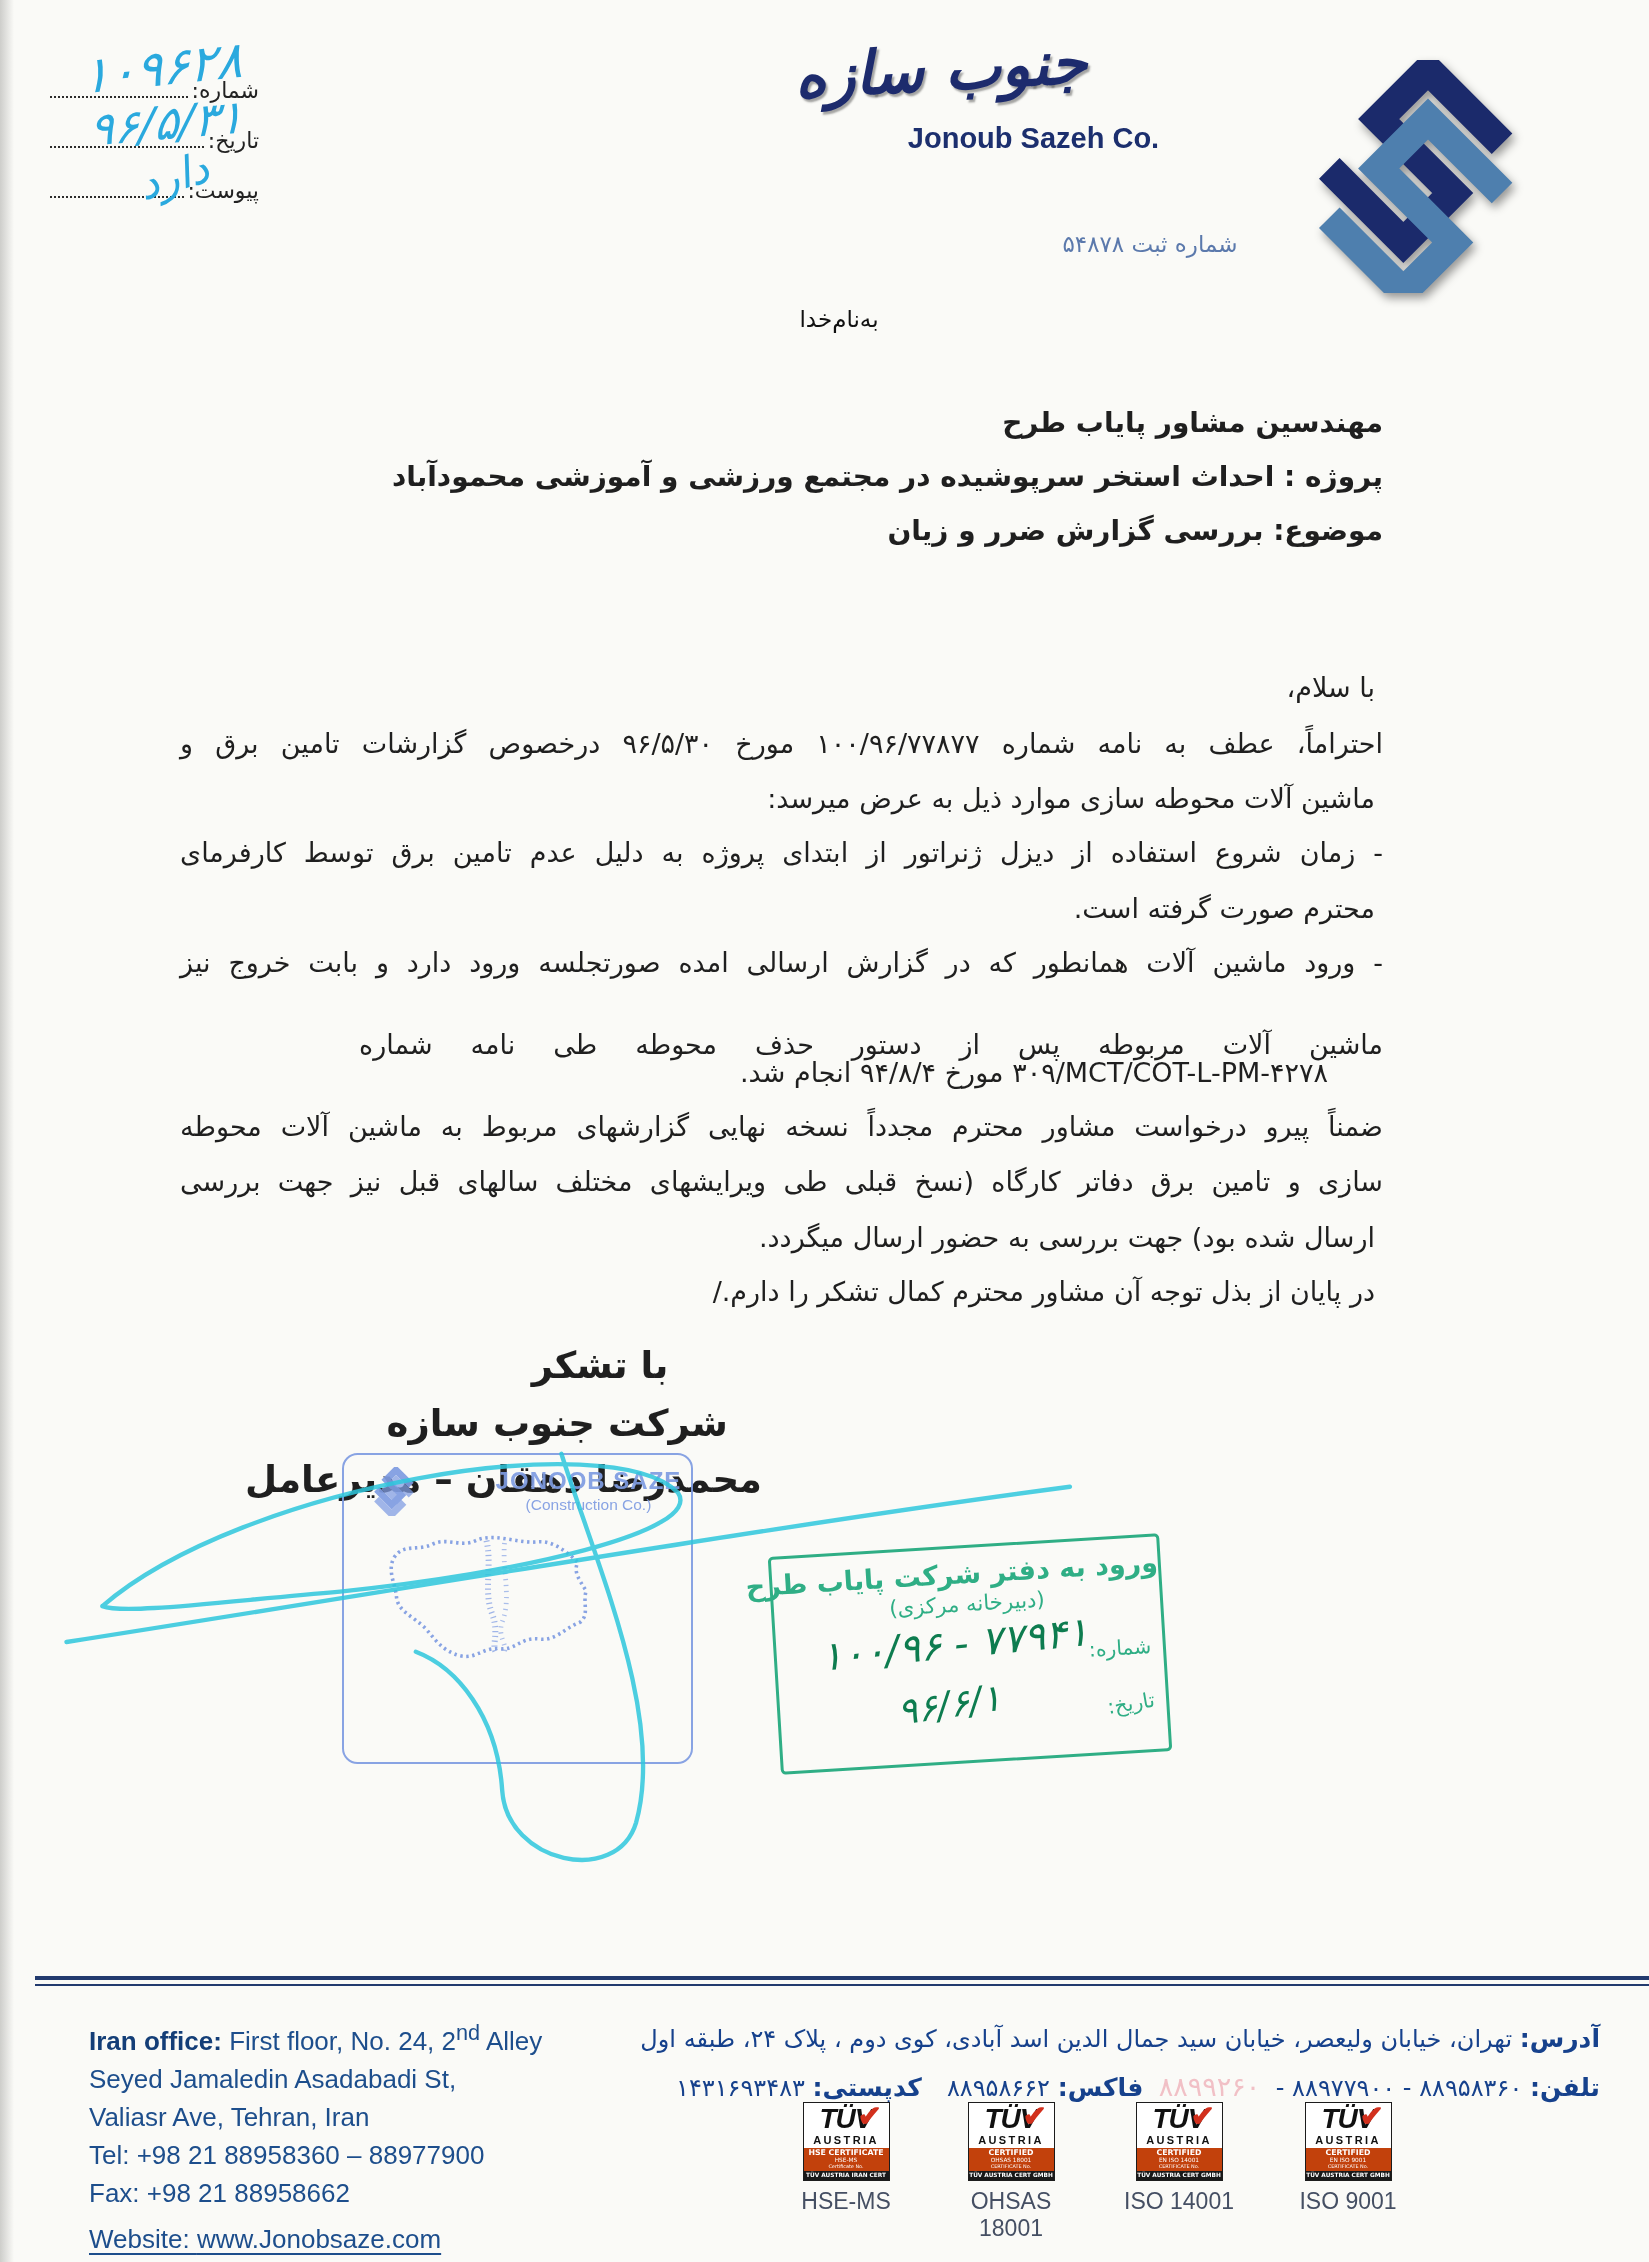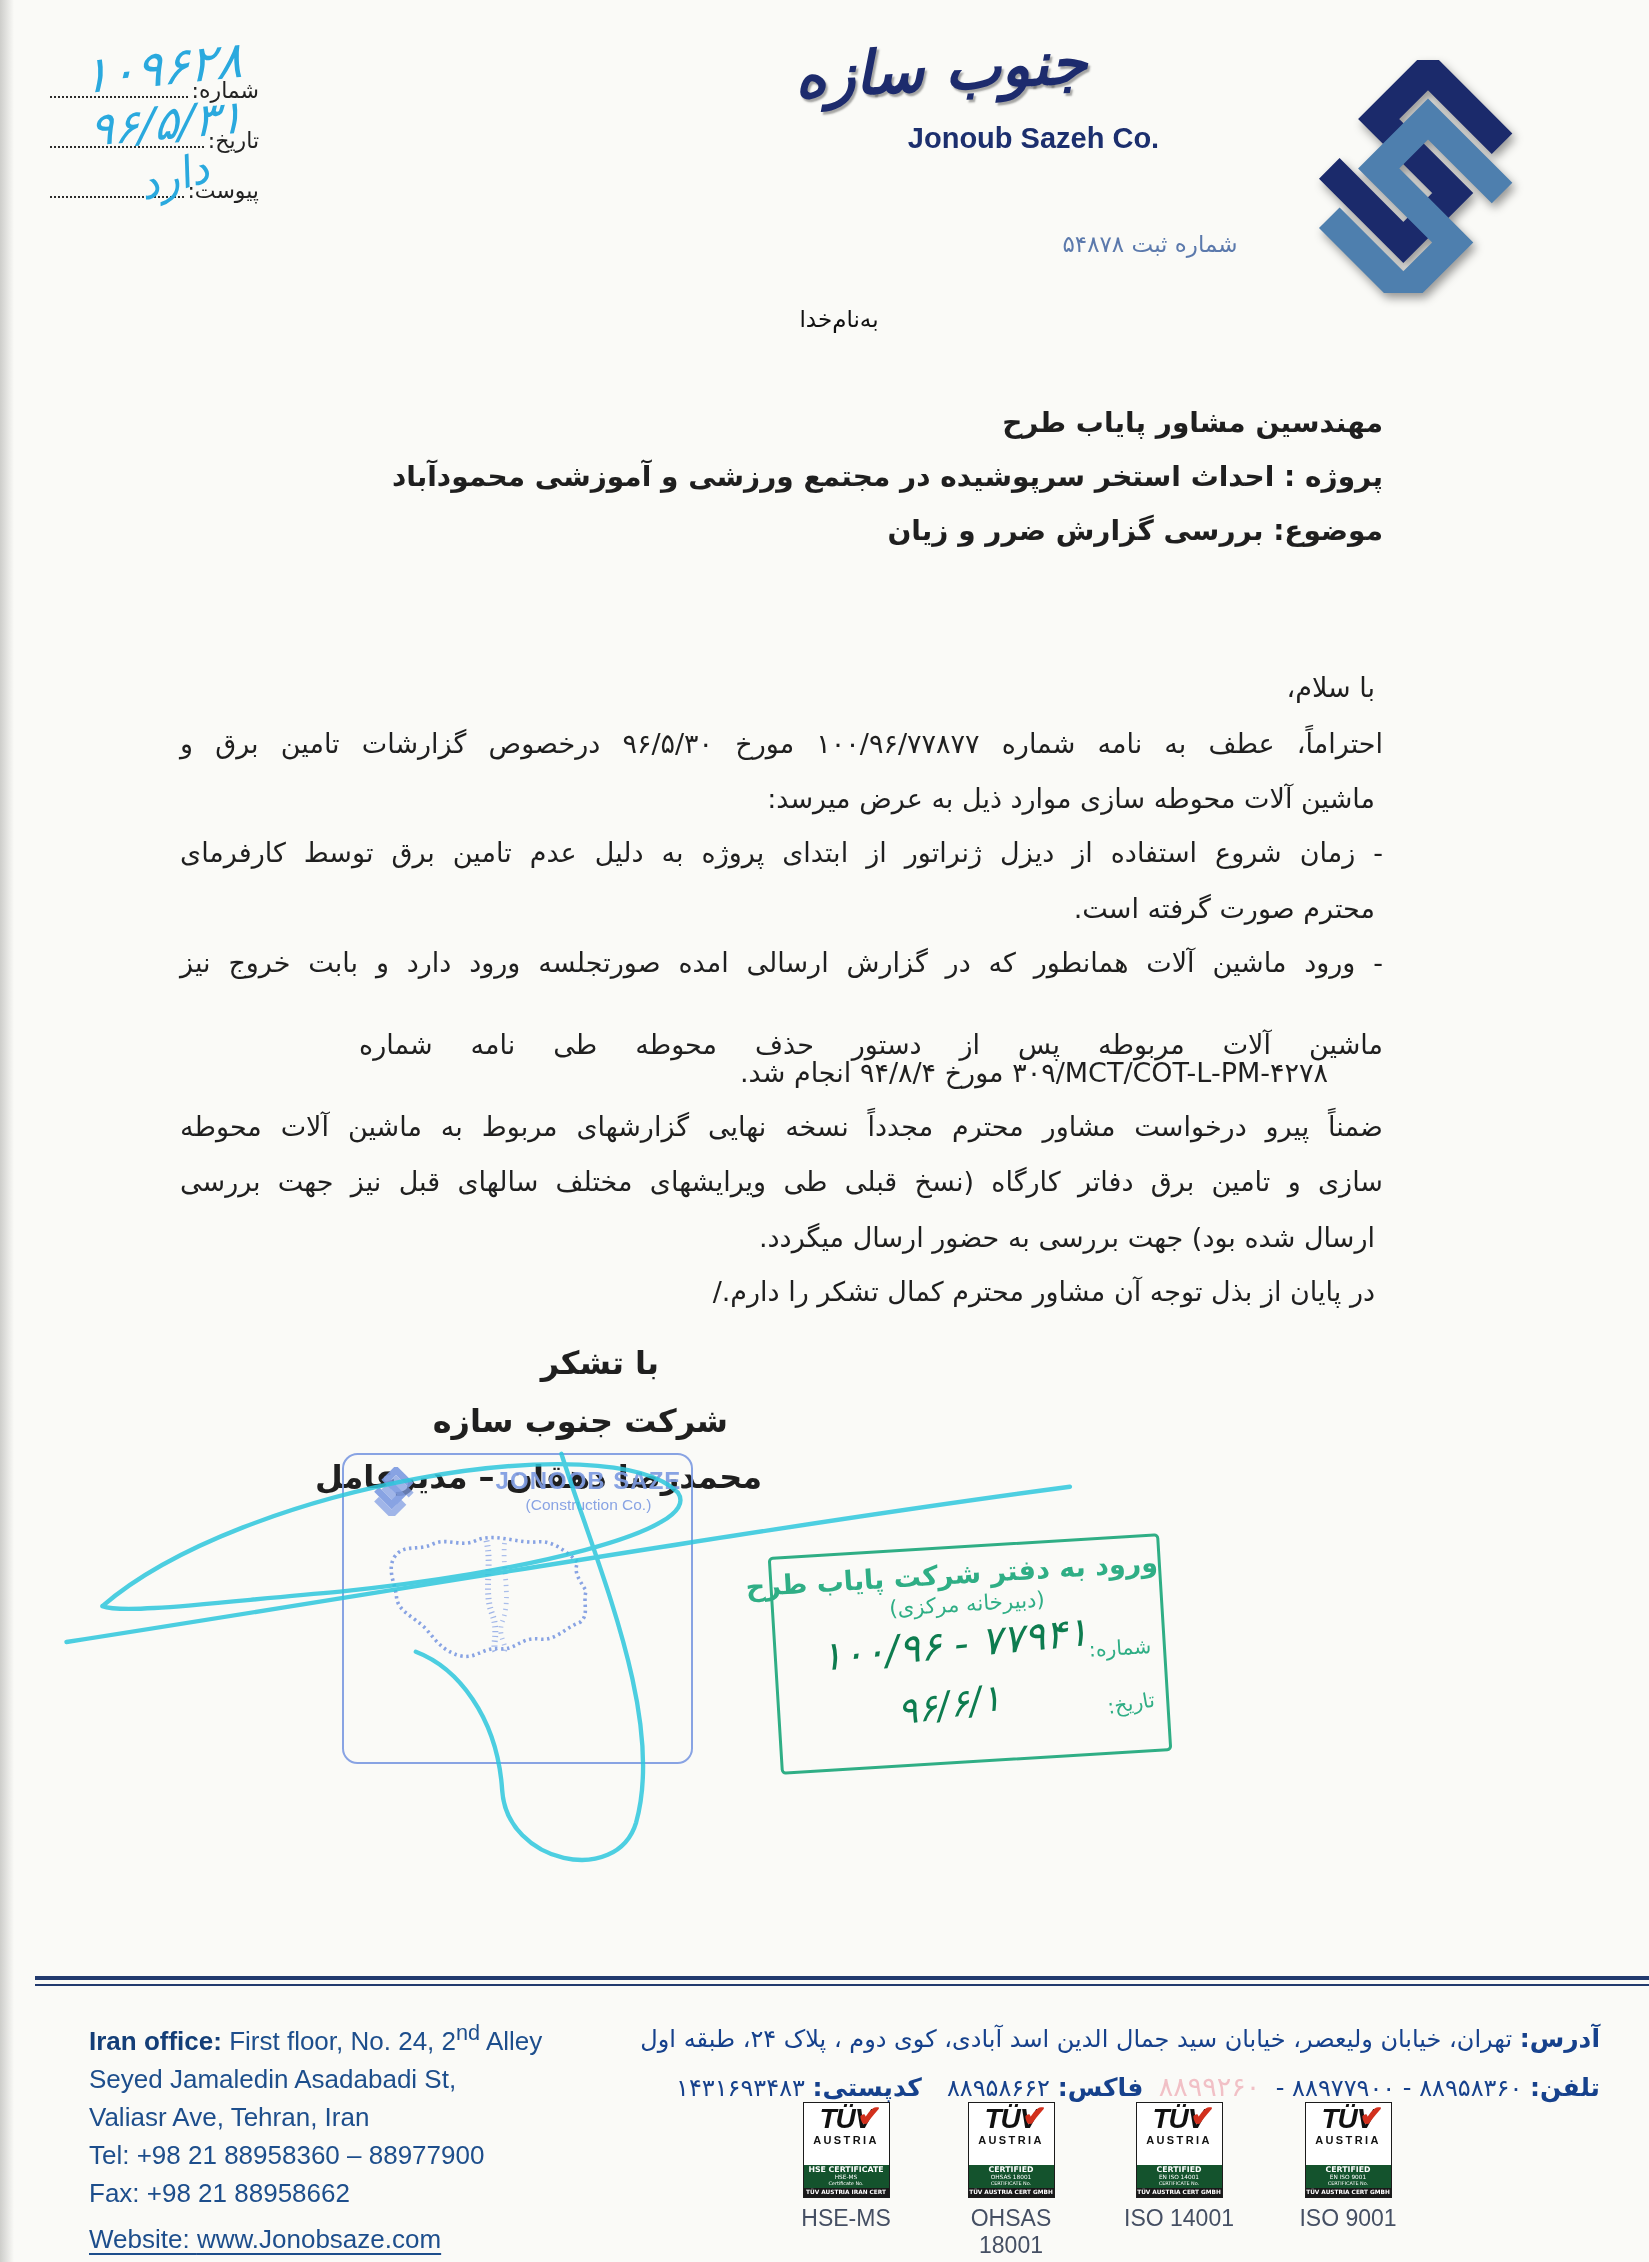--- a/index.html
+++ b/index.html
@@ -27,21 +27,21 @@
   .marksvg{left:1298px;top:60px;filter:drop-shadow(3.9px 5.8px 4.9px rgba(0,0,0,.4));}
   
   .bism{left:747px;top:306px;width:184px;text-align:center;font-size:23px;color:#111;direction:rtl;}
   .rcp{right:267px;font-size:28px;font-weight:bold;white-space:nowrap;direction:rtl;}
   .bline{right:275px;font-size:27px;direction:rtl;white-space:nowrap;text-align:right;}
   .jline{right:267px;width:1203px;font-size:27px;direction:rtl;white-space:nowrap;
          text-align:justify;text-align-last:justify;}
   .jline2{right:267px;width:1024px;font-size:27px;direction:rtl;
           text-align:justify;text-align-last:justify;white-space:nowrap;margin-top:27px;}
   .codeline{right:322px;font-size:27px;direction:rtl;white-space:nowrap;}
-  .sig{font-size:32px;font-weight:bold;text-align:center;direction:rtl;white-space:nowrap;}
+  .sig{font-size:37px;font-weight:bold;text-align:center;direction:rtl;white-space:nowrap;}
   
   .cstamp{left:342px;top:1453px;width:347px;height:307px;border:2.9px solid #7f9ce2;
           border-radius:15.5px;color:#7f9ce2;opacity:.92;}
   .cs-head{position:absolute;left:0;right:9.7px;top:11.6px;display:flex;direction:ltr;}
   .cs-glyph{margin-left:25px;}
   .cs-names{margin-left:auto;text-align:center;}
   .cs-name{font-family:"Liberation Sans",sans-serif;font-weight:bold;font-size:24px;letter-spacing:1px;}
   .cs-sub{font-family:"Liberation Sans",sans-serif;font-size:15.5px;margin-top:1.9px;}
   .cs-map{position:absolute;left:27px;top:64px;}
   .cs-band{position:absolute;left:13.6px;right:13.6px;bottom:11.6px;height:50px;border:2.4px solid #7f9ce2;
@@ -71,21 +71,21 @@
   .gap{display:inline-block;width:25px;}
   
   .cert{position:absolute;width:146px;text-align:center;top:2102px;}
   .tuvbox{width:85px;margin:0 auto;border:1.9px solid #1c1c1c;background:#fff;overflow:hidden;}
   .tuvword{position:relative;font-family:"Liberation Sans",sans-serif;font-style:italic;
            font-weight:bold;font-size:28px;color:#111;line-height:31px;letter-spacing:-1px;}
   .tuvcheck{position:absolute;right:7.8px;top:-1.9px;color:#d2301d;font-size:29px;font-style:normal;}
   .tuvcheck::before{content:"\2714";}
   .tuvcountry{font-family:Liberation Sans, sans-serif;font-weight:bold;font-size:11px;
               letter-spacing:2.4px;color:#111;line-height:12.6px;}
-  .redband{background:#14532d;color:#fff;margin-top:18px;padding:1px 0;}
+  .redband{background:#c2410c;color:#fff;margin-top:1px;padding:1px 0;}
   .rb1{font-size:7.8px;font-weight:bold;line-height:8.7px;}
   .rb2{font-size:5.8px;line-height:6.8px;}
   .rb3{font-size:4.9px;line-height:5.8px;}
   .blkband{background:#191919;color:#fff;font-size:5.8px;line-height:8.7px;font-weight:bold;}
   .certlabel{margin-top:7.8px;font-family:"Liberation Sans",sans-serif;font-size:23px;color:#454f63;}
 </style>
 </head>
 <body>
 
 <div class="page">

